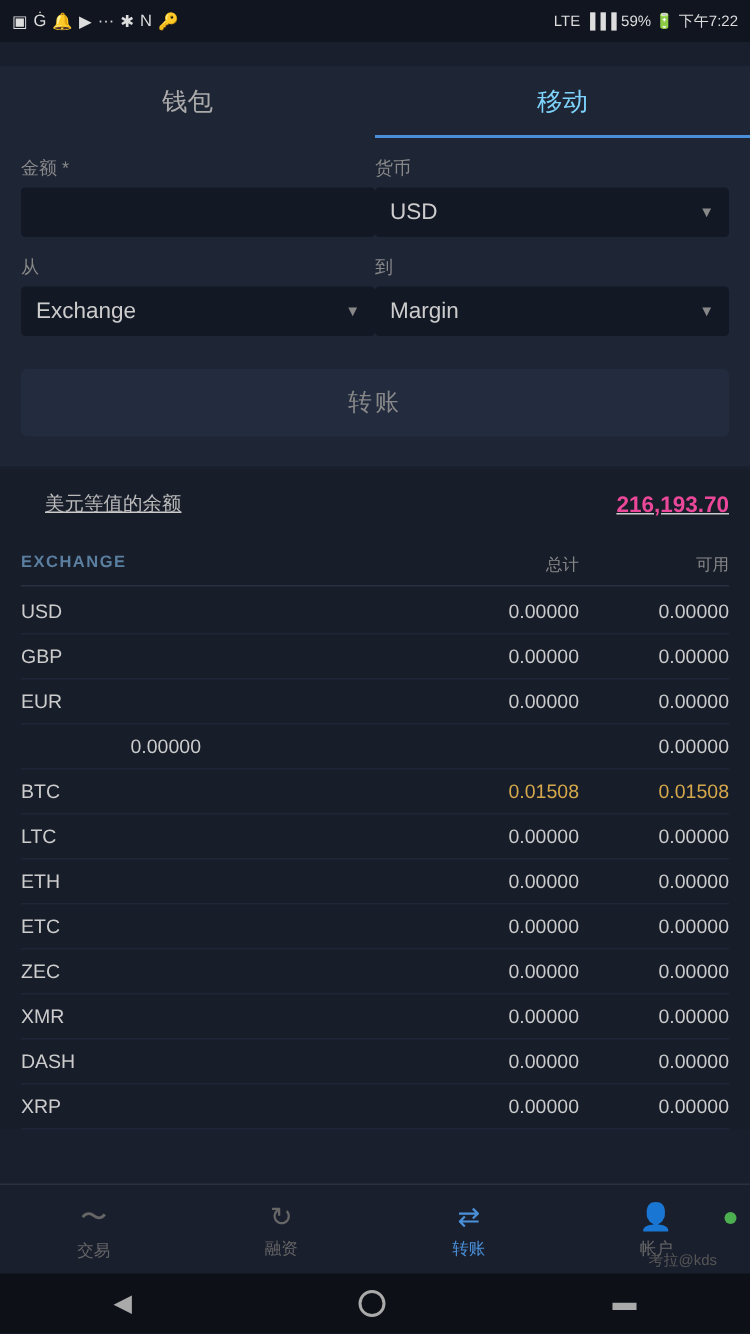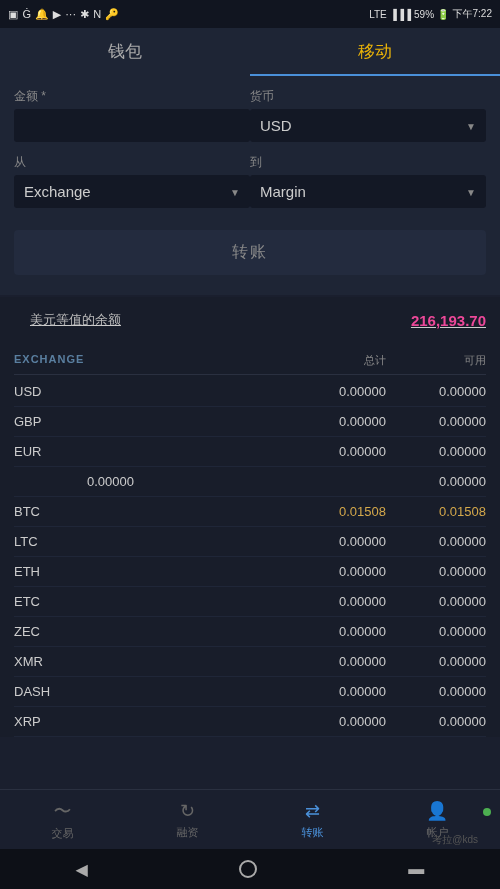--- a/index.html
+++ b/index.html
@@ -25,33 +25,34 @@
       color: #ddd;
     }
     .status-left { display: flex; align-items: center; gap: 4px; }
     .status-right { display: flex; align-items: center; gap: 3px; font-size: 10px; }
 
     
     .top-tabs {
       display: flex;
       background: #1e2535;
       height: 48px;
+      margin-top: 16px;
     }
     .top-tab {
       flex: 1;
       display: flex;
       align-items: center;
       justify-content: center;
       font-size: 17px;
       color: #aaa;
       cursor: pointer;
       border-bottom: 2px solid transparent;
     }
     .top-tab.active {
-      color: #eab308;
+      color: #7dd3fc;
       border-bottom: 2px solid #4a90d9;
     }
 
     
     .form-area {
       background: #1e2535;
       padding: 12px 14px 16px 14px;
     }
     .form-row {
       display: flex;

